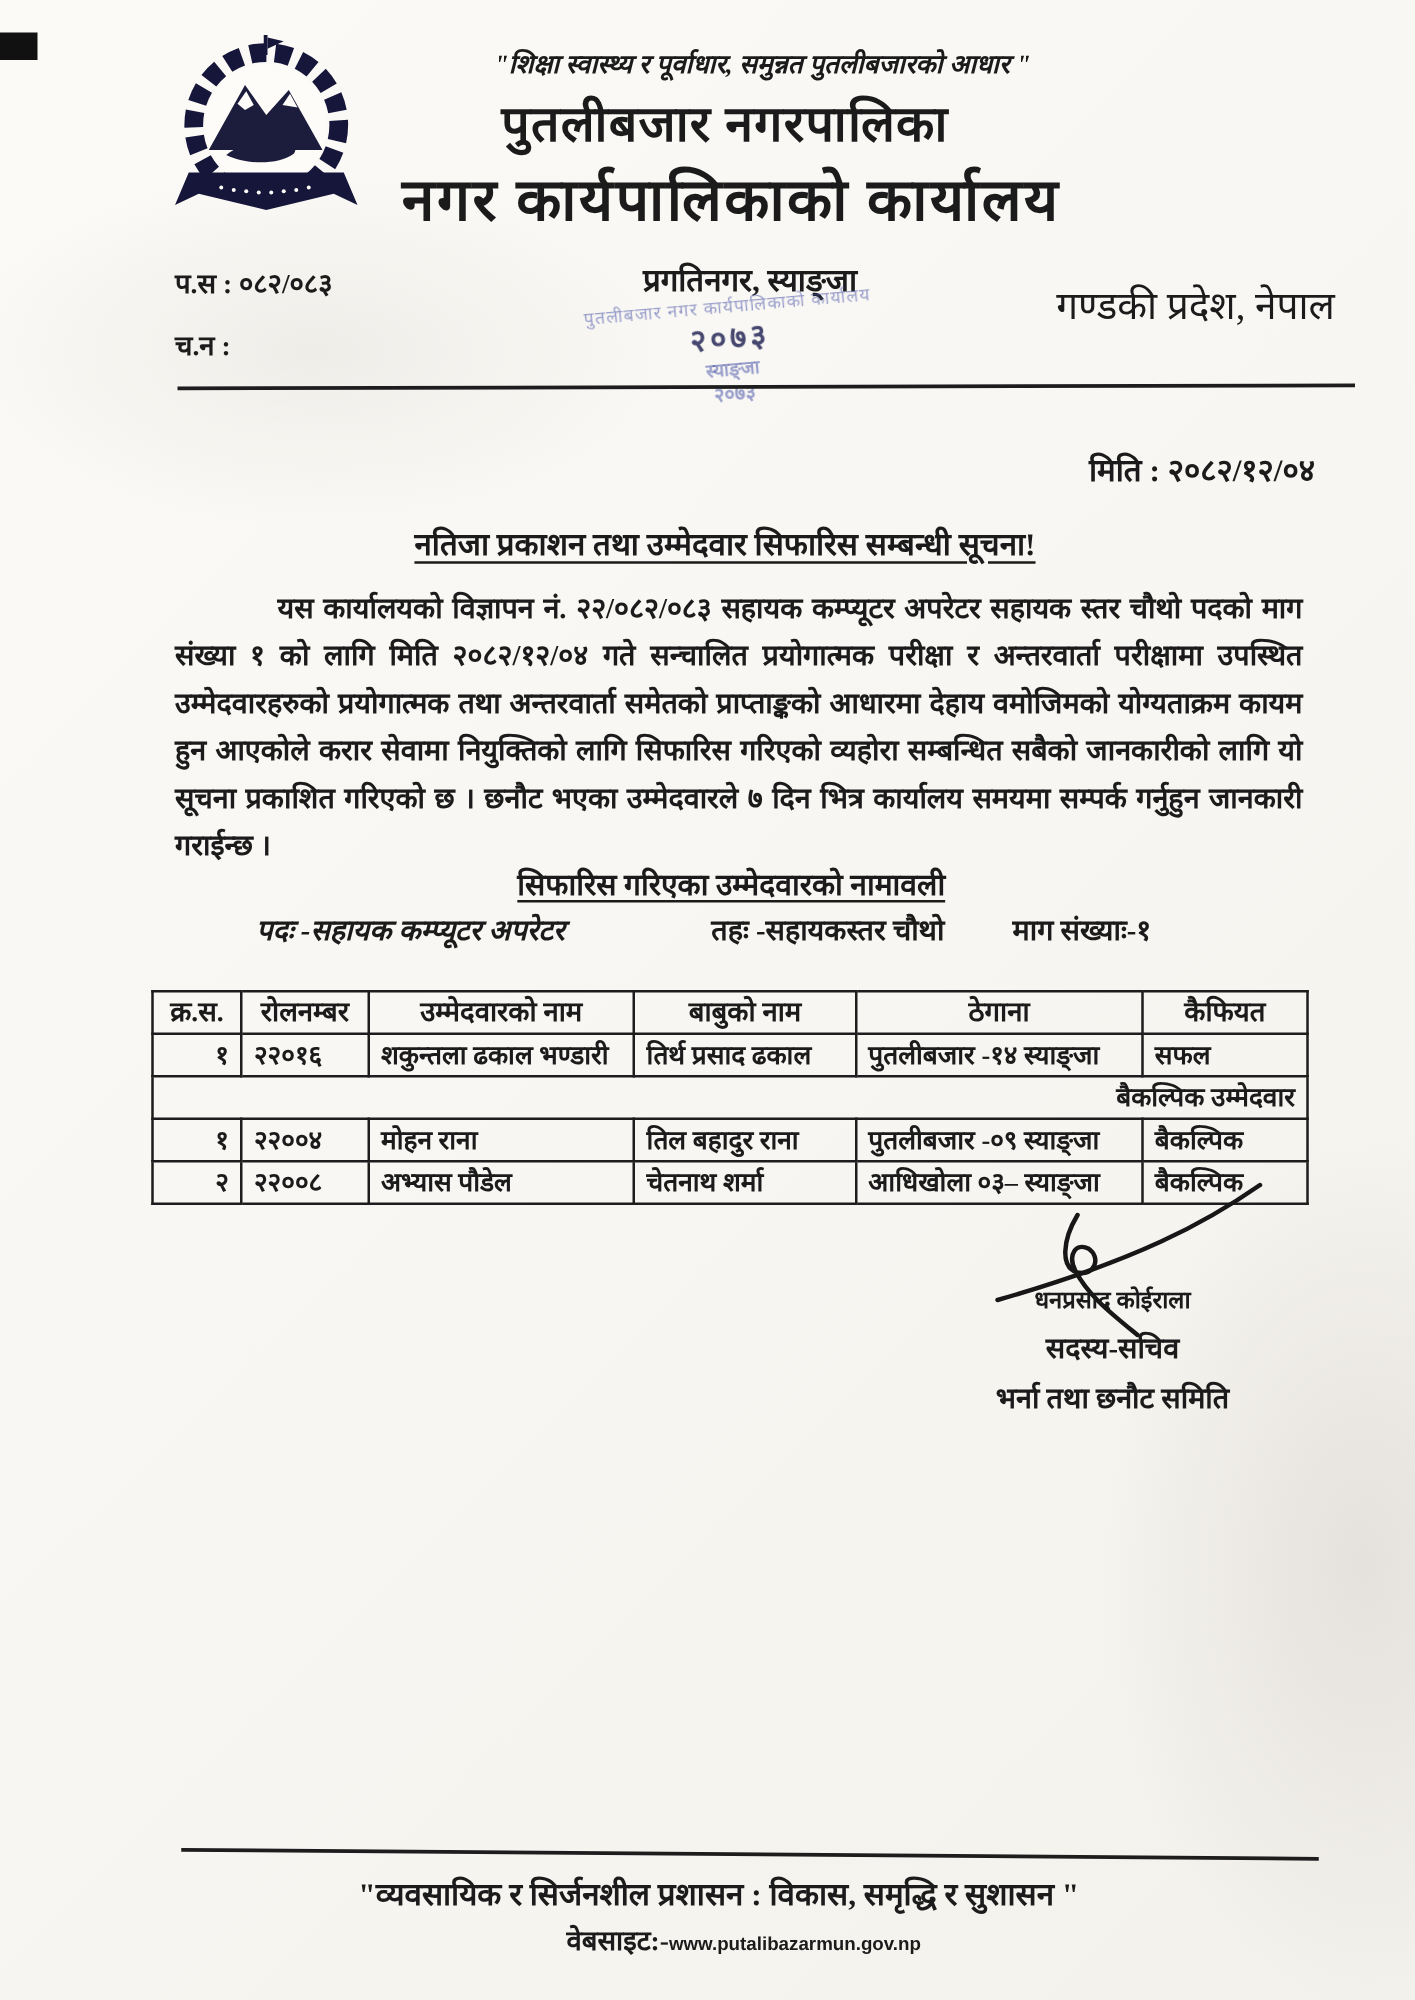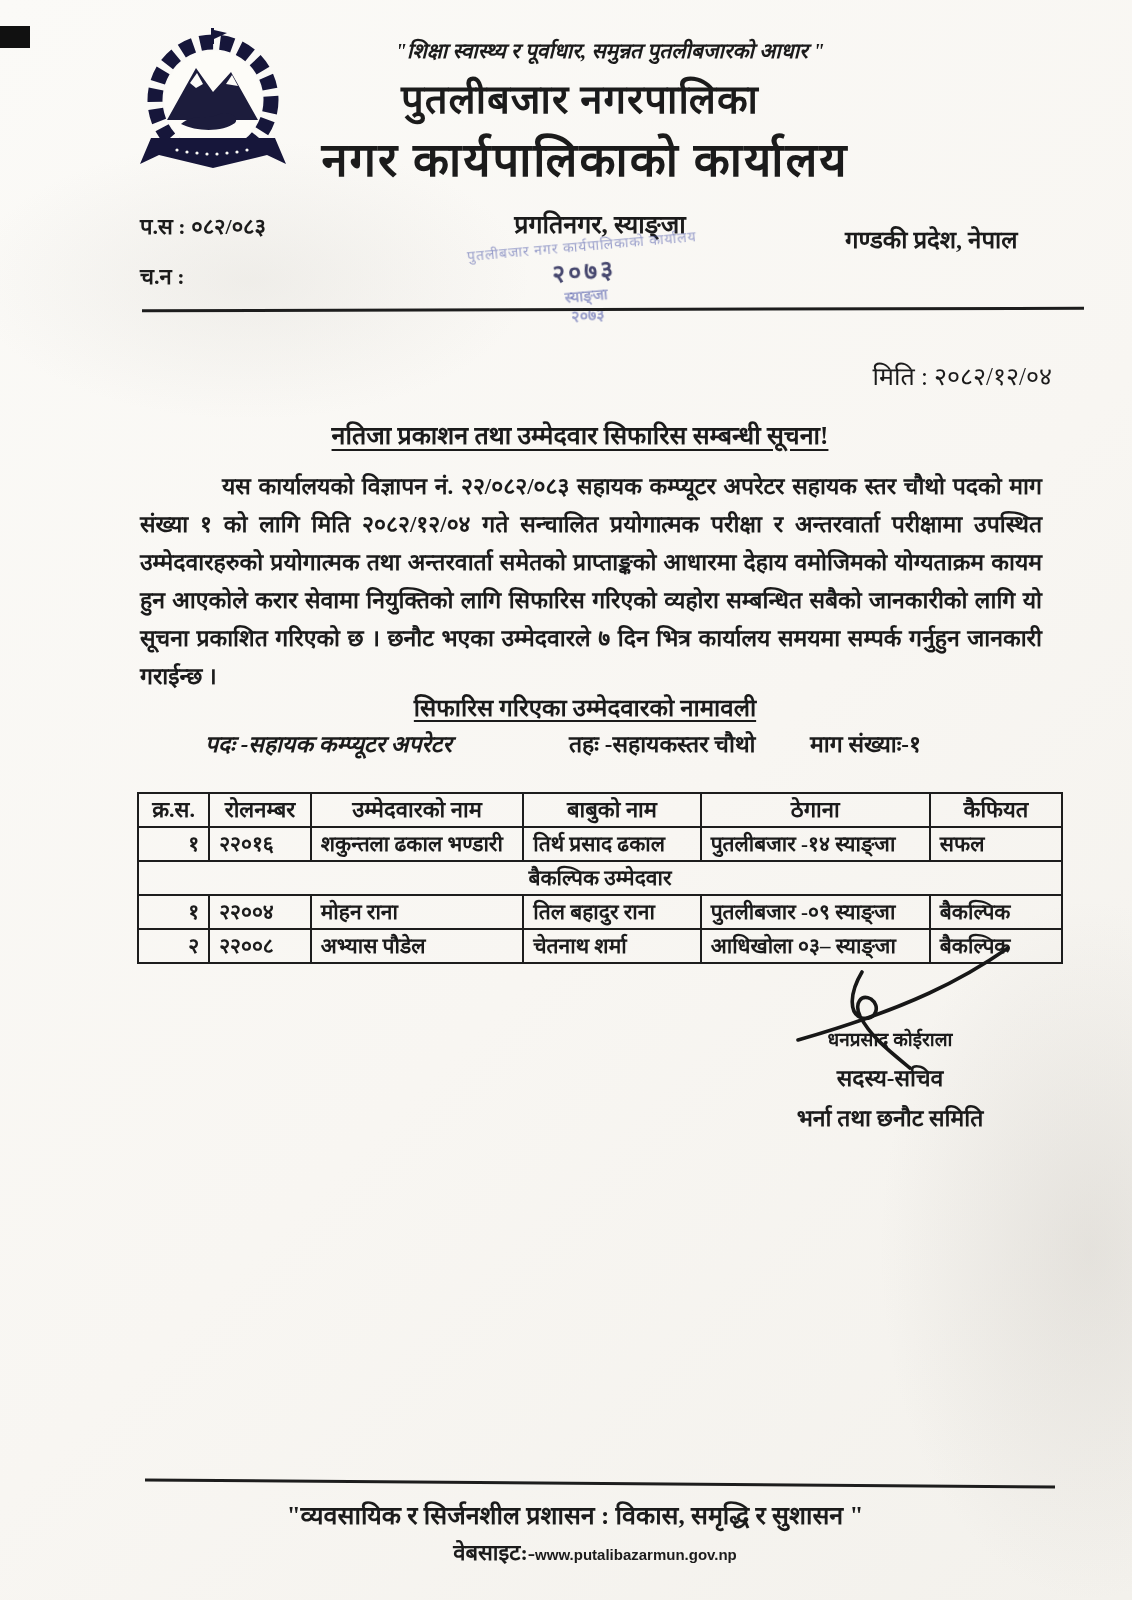--- a/index.html
+++ b/index.html
@@ -15,44 +15,44 @@
   }
   .abs { position:absolute; }
   .c { text-align:center; }
   .artifact { background:#111; }
 
   .slogan { font-style:italic; font-weight:600; font-size:21px; }
   .muni   { font-size:40px; font-weight:700; letter-spacing:1px; }
   .office { font-size:47px; font-weight:700; letter-spacing:2px; }
   .refs   { font-size:22px; font-weight:700; }
   .place  { font-size:25px; font-weight:700; }
-  .prov   { font-size:24px; font-weight:700; }
+  .prov   { font-size:31px; font-weight:400; }
 
   .stamp { transform:rotate(-5deg); text-align:center; color:rgba(72,84,168,0.55);
            filter:blur(0.4px); line-height:1.25; pointer-events:none; }
   .stamp .s1 { font-size:14px; letter-spacing:1px; }
   .stamp .s2 { font-size:25px; font-weight:700; color:rgba(30,32,80,0.82); letter-spacing:3px; }
   .stamp .s3 { font-size:15px; font-weight:600; }
   .stamp .s4 { font-size:16px; font-weight:600; }
 
   .rule { background:#1d1d1d; height:3px; }
 
-  .dateline { font-size:25px; font-weight:400; text-align:right; }
+  .dateline { font-size:25px; font-weight:700; text-align:right; }
   .notice-title { font-size:25px; font-weight:700; text-decoration:underline; text-underline-offset:5px; }
   .bodytext { font-size:23px; font-weight:600; line-height:38px; text-align:justify; text-indent:82px; }
   .list-title { font-size:24px; font-weight:700; text-decoration:underline; text-underline-offset:4px; }
   .posline span { font-size:23px; font-weight:700; position:absolute; white-space:nowrap; }
 
   table.results { border-collapse:collapse; width:926px; table-layout:fixed; }
   table.results td, table.results th { border:2px solid #1d1d1d; font-size:21px; font-weight:600;
         padding:2px 9px; height:32px; line-height:28px; white-space:nowrap; overflow:hidden; }
   table.results th { font-weight:700; text-align:center; font-size:22px; }
   td.a-right { text-align:right; padding-right:14px; }
   td.a-center { }
-  td.span-row { text-align:center; font-weight:700; }
+  td.span-row { text-align:right; font-weight:700; }
 
   .sig-name { font-size:19px; font-weight:700; }
   .sig-role, .sig-comm { font-size:23px; font-weight:700; }
 
   .f-slogan { font-size:25px; font-weight:700; }
   .f-web { font-size:22px; font-weight:700; }
   .f-web .url { font-family:"Liberation Sans","DejaVu Sans",sans-serif; font-size:15px; }
 </style>
 </head>
 <body>
@@ -112,21 +112,21 @@
   <div class="abs bodytext" style="left:140px;top:468px;width:902px;">यस कार्यालयको विज्ञापन नं. २२/०८२/०८३ सहायक कम्प्यूटर अपरेटर  सहायक स्तर चौथो पदको माग संख्या १ को लागि मिति २०८२/१२/०४ गते सन्चालित प्रयोगात्मक  परीक्षा र  अन्तरवार्ता परीक्षामा उपस्थित उम्मेदवारहरुको  प्रयोगात्मक तथा अन्तरवार्ता समेतको प्राप्ताङ्कको आधारमा देहाय वमोजिमको योग्यताक्रम कायम हुन आएकोले करार सेवामा नियुक्तिको लागि सिफारिस गरिएको व्यहोरा सम्बन्धित सबैको जानकारीको लागि यो सूचना प्रकाशित गरिएको छ । छनौट भएका उम्मेदवारले ७ दिन भित्र कार्यालय समयमा सम्पर्क गर्नुहुन जानकारी गराईन्छ ।</div>
 
   <div class="abs list-title c" style="left:0;top:690px;width:1170px;">सिफारिस गरिएका उम्मेदवारको नामावली</div>
 
   <div class="abs posline" style="left:205px;top:727px;width:860px;height:34px;">
     <span style="left:0;font-style:italic;">पदः  -सहायक कम्प्यूटर अपरेटर</span>
     <span style="left:364px;">तहः -सहायकस्तर चौथो</span>
     <span style="left:605px;">माग संख्याः-१</span>
   </div>
 
-  <table class="results abs" style="left:137px;top:792px;">
+  <table class="results abs" style="left:121px;top:792px;">
     <colgroup>
       <col style="width:7.7%">
         <col style="width:11%">
         <col style="width:23%">
       <col style="width:19.2%">
         <col style="width:24.8%">
         <col style="width:14.3%">
     </colgroup>
     <tbody>
         <tr>

